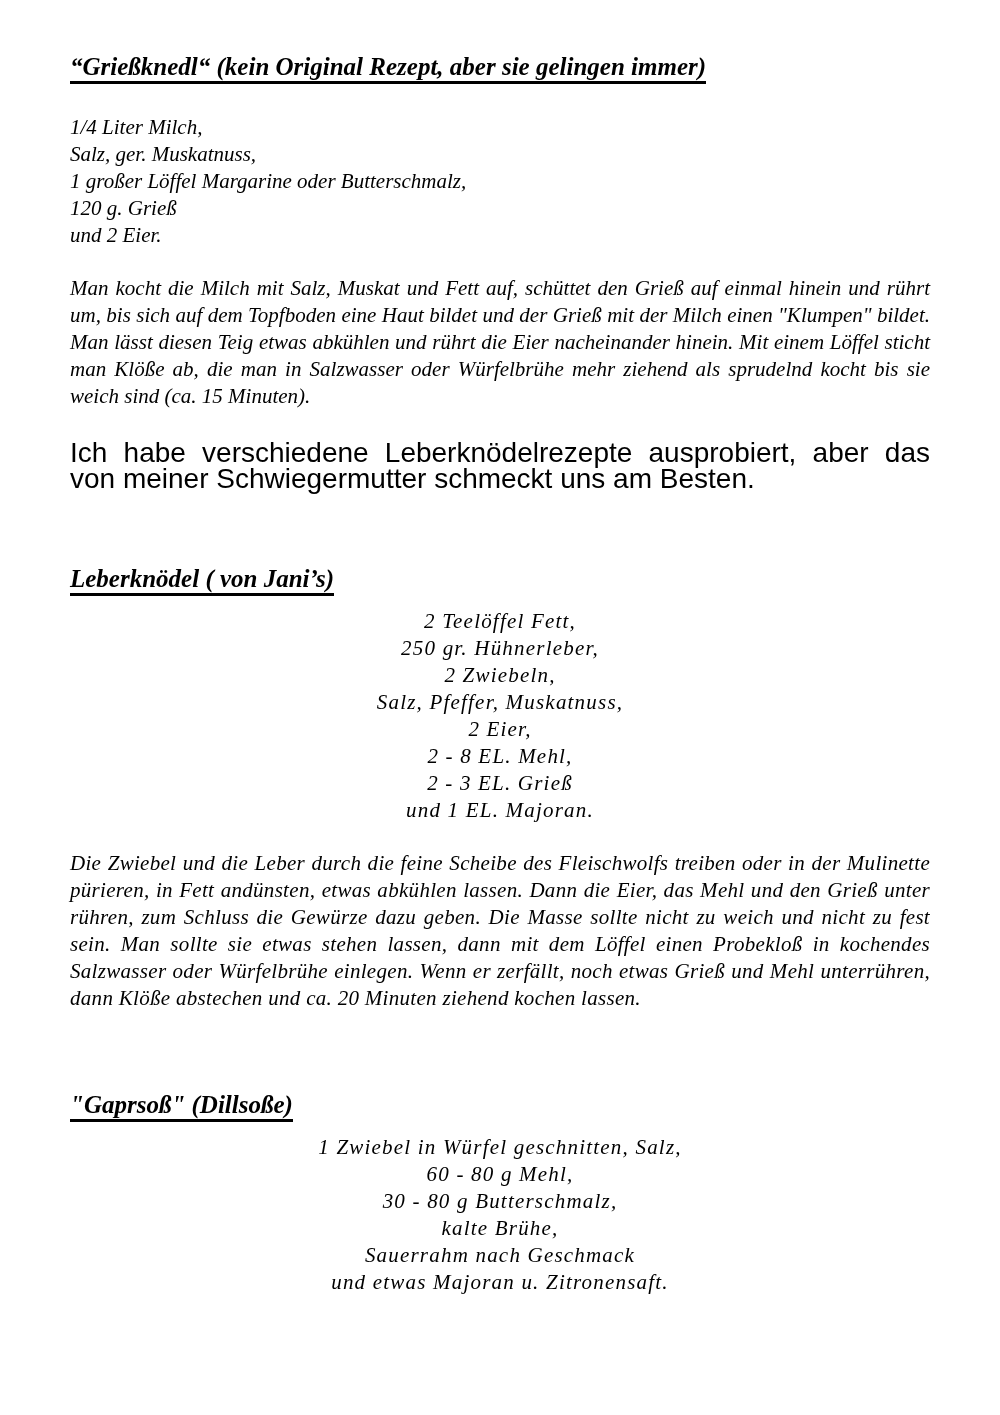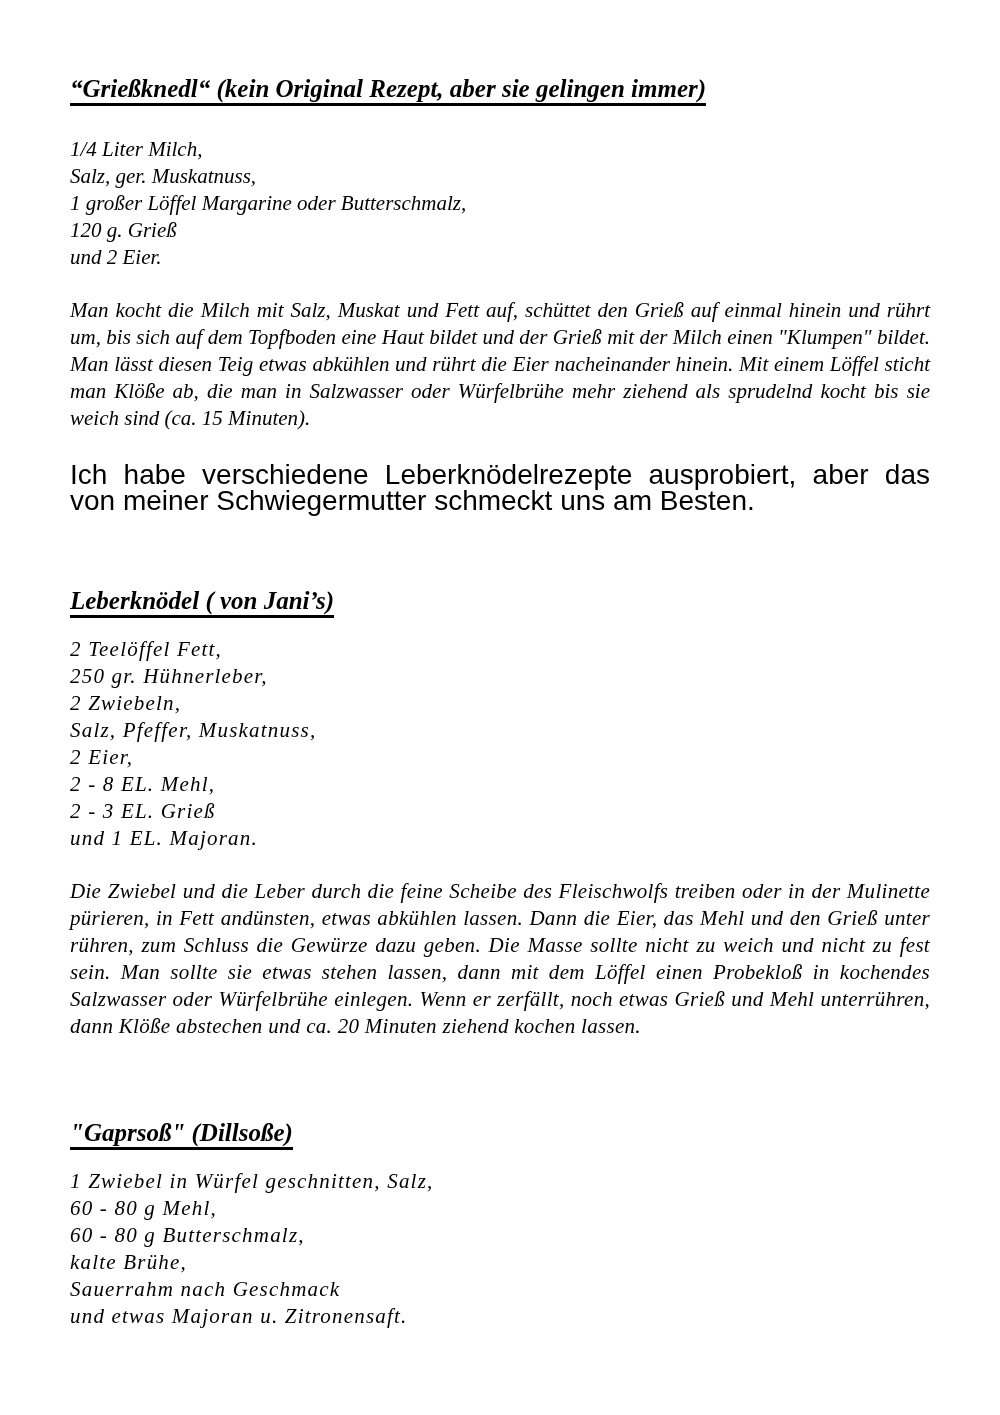--- a/index.html
+++ b/index.html
@@ -8,21 +8,21 @@
     background: #ffffff;
   }
   .page {
     position: relative;
     width: 1000px;
     height: 1413px;
     margin: 0 auto;
     background: #ffffff;
     color: #000000;
     box-sizing: border-box;
-    padding: 74px 70px 0 70px;
+    padding: 52px 70px 0 70px;
     overflow: hidden;
   }
   .heading {
     font-family: "Liberation Serif", serif;
     font-style: italic;
     font-weight: bold;
     font-size: 25px;
     line-height: 30px;
     margin: 0;
     color: #000000;
@@ -58,21 +58,21 @@
   .note-text {
     margin: 30px 0 0 0;
     font-family: "Liberation Sans", sans-serif;
     font-style: normal;
     font-size: 28px;
     line-height: 26px;
     text-align: justify;
   }
   .section-2 { margin-top: 72px; }
   .section-3 { margin-top: 78px; }
-  .ingredients.tight-top { margin-top: 20px; }
+  .ingredients.tight-top { margin-top: 14px; text-align: center; }
 </style>
 </head>
 <body>
 
 <div class="page">
 
   <section>
     <h1 class="heading"><span class="underline">“Grießknedl“ (kein Original Rezept, aber sie gelingen immer)</span></h1>
 
     <div class="ingredients">
@@ -104,20 +104,20 @@
 
     <p class="body-text slight-wide">Die Zwiebel und die Leber durch die feine Scheibe des Fleischwolfs treiben oder in der Mulinette pürieren, in Fett andünsten, etwas abkühlen lassen. Dann die Eier, das Mehl und den Grieß unter rühren, zum Schluss die Gewürze dazu geben. Die Masse sollte nicht zu weich und nicht zu fest sein. Man sollte sie etwas stehen lassen, dann mit dem Löffel einen Probekloß in kochendes Salzwasser oder Würfelbrühe einlegen. Wenn er zerfällt, noch etwas Grieß und Mehl unterrühren, dann Klöße abstechen und ca. 20 Minuten ziehend kochen lassen.</p>
   </section>
 
   <section class="section-3">
     <h1 class="heading"><span class="underline">"Gaprsoß" (Dillsoße)</span></h1>
 
     <div class="ingredients wide tight-top">
       <div class="line">1 Zwiebel in Würfel geschnitten, Salz,</div>
       <div class="line">60 - 80 g Mehl,</div>
-      <div class="line">60 - 80 g Butterschmalz,</div>
+      <div class="line">30 - 80 g Butterschmalz,</div>
       <div class="line">kalte Brühe,</div>
       <div class="line">Sauerrahm nach Geschmack</div>
       <div class="line">und etwas Majoran u. Zitronensaft.</div>
     </div>
   </section>
 
 </div>
 
 </body></html>

